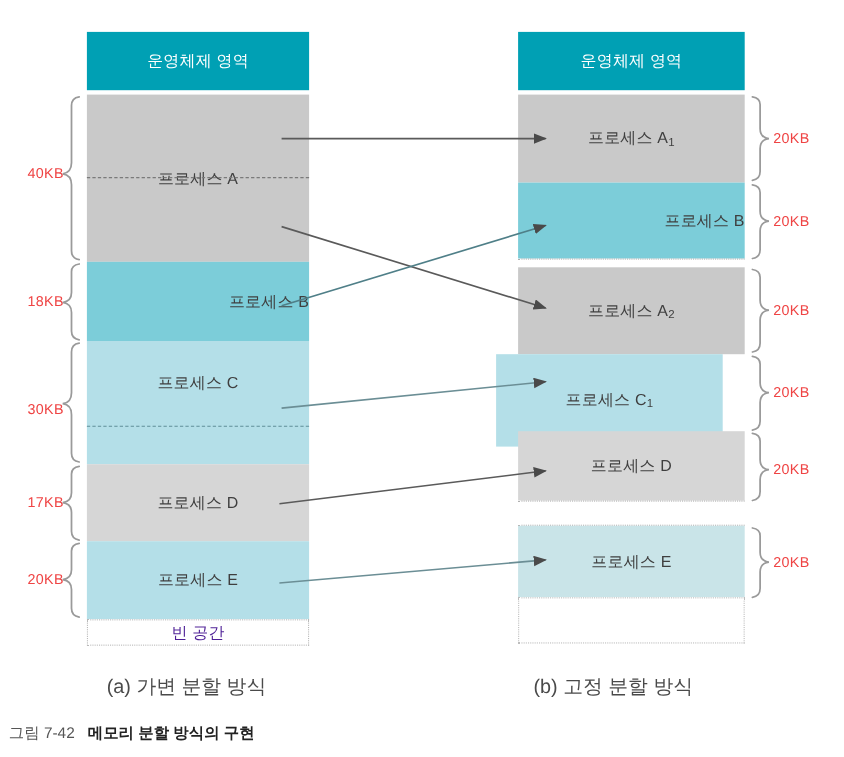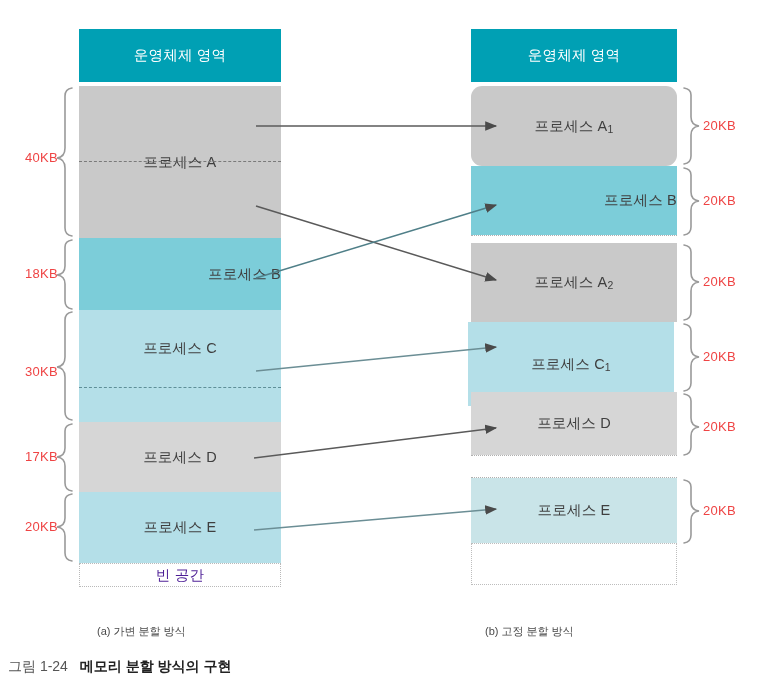--- a/index.html
+++ b/index.html
@@ -64,24 +64,23 @@
     position:absolute;
     font-size:13px;
     color:#ef4444;
     letter-spacing:.3px;
     white-space:nowrap;
   }
   .kb.right{text-align:left;}
 
   .caption{
     position:absolute;
-    font-size:11px;
+    font-size:18px;
     color:#4a4a4a;
     white-space:nowrap;
-    margin-top:12px;
   }
   .figcaption{
     position:absolute;
     font-size:14px;
     color:#3b3b3b;
     white-space:nowrap;
   }
   .figcaption .num{color:#555;}
   .figcaption .ttl{font-weight:bold;color:#222;}
 
@@ -128,34 +127,34 @@
     <div class="kb" style="left:25px;top:449px;text-align:right;">17KB</div>
     <div class="kb" style="left:25px;top:519px;">20KB</div>
 
     <div class="caption" style="left:97px;top:612px;">(a) 가변 분할 방식</div>
   </div>
 
   <div class="col">
 
     <div class="blk os" style="left:471px;top:29px;width:206px;height:53px;">운영체제 영역</div>
 
-    <div class="blk gray" style="left:471px;top:86px;width:206px;height:80px;border-radius:11px;">
+    <div class="blk gray" style="left:471px;top:86px;width:206px;height:80px;">
       <span><span>프로세스 A</span><sub>1</sub></span>
     </div>
 
     <div class="blk teal" style="left:471px;top:166px;width:206px;height:69px;">
       <span>프로세스 B</span>
     </div>
     <div class="dotdiv" style="left:471px;top:235px;width:206px;"></div>
 
     <div class="blk gray" style="left:471px;top:243px;width:206px;height:79px;">
       <span><span>프로세스 A</span><sub>2</sub></span>
     </div>
 
-    <div class="blk lteal" style="left:468px;top:322px;width:206px;height:84px;">
+    <div class="blk lteal" style="left:451px;top:322px;width:206px;height:84px;">
       <span><span>프로세스 C</span><sub>1</sub></span>
     </div>
 
     <div class="blk gray2" style="left:471px;top:392px;width:206px;height:63px;">
       <span>프로세스 D</span>
     </div>
     <div class="dotdiv" style="left:471px;top:455px;width:206px;"></div>
     <div class="dotdiv" style="left:471px;top:477px;width:206px;"></div>
 
     <div class="blk lteal2" style="left:471px;top:478px;width:206px;height:65px;">
@@ -168,21 +167,21 @@
     <div class="kb right" style="left:703px;top:193px;">20KB</div>
     <div class="kb right" style="left:703px;top:274px;">20KB</div>
     <div class="kb right" style="left:703px;top:349px;">20KB</div>
     <div class="kb right" style="left:703px;top:419px;">20KB</div>
     <div class="kb right" style="left:703px;top:503px;">20KB</div>
 
     <div class="caption" style="left:485px;top:612px;">(b) 고정 분할 방식</div>
   </div>
 
   <div class="figcaption" style="left:8px;top:658px;">
-    <span class="num">그림 1-24</span>
+    <span class="num">그림 7-42</span>
     <span class="ttl" style="margin-left:8px;margin-top:12px;">메모리 분할 방식의 구현</span>
   </div>
 
   <svg class="overlay" viewBox="0 0 767 688">
     <defs>
       <marker id="ah" markerWidth="9" markerHeight="9" refX="7.2" refY="3.2" orient="auto" markerUnits="strokeWidth">
         <path d="M0,0 L8,3.2 L0,6.4 z" fill="#4a4a4a"></path>
       </marker>
     </defs>
 

